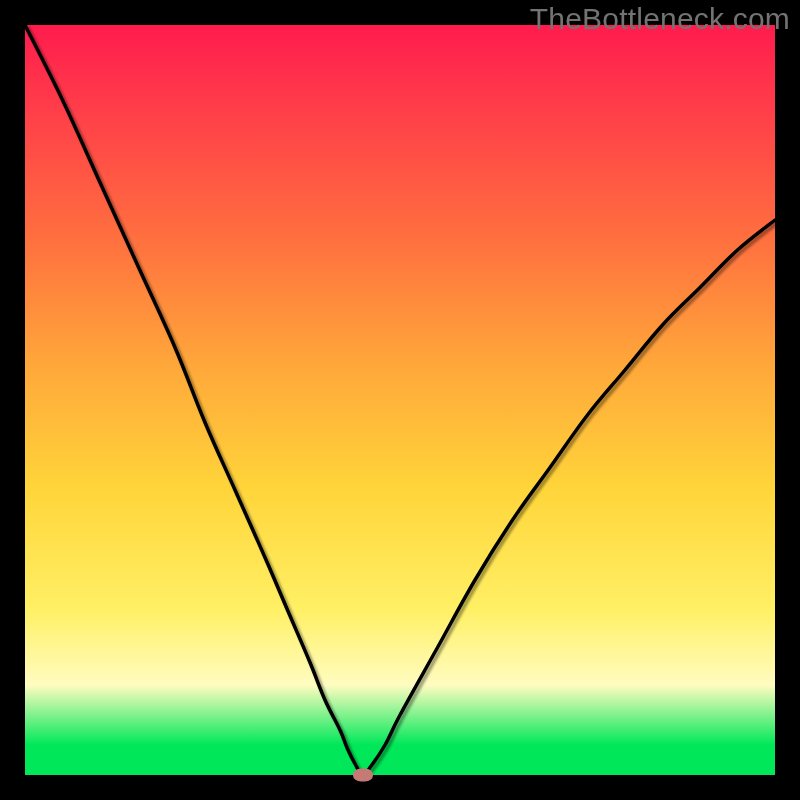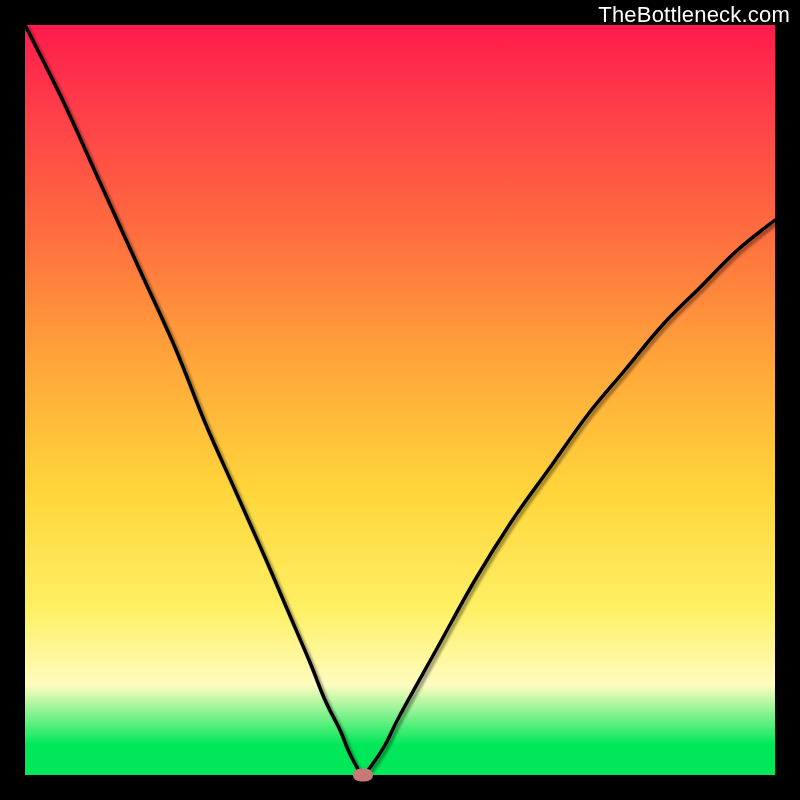--- a/index.html
+++ b/index.html
@@ -11,22 +11,22 @@
     position: relative;
     width: 800px;
     height: 800px;
     background: #000;
   }
   .watermark {
     position: absolute;
     top: 2px;
     right: 10px;
     font-family: Arial, Helvetica, sans-serif;
-    font-size: 22px;
-    color: #ffffff;
+    font-size: 30px;
+    color: #737373;
     letter-spacing: 0.2px;
     z-index: 10;
   }
   .plot-area {
     position: absolute;
     left: 25px;
     top: 25px;
     width: 750px;
     height: 750px;
     

